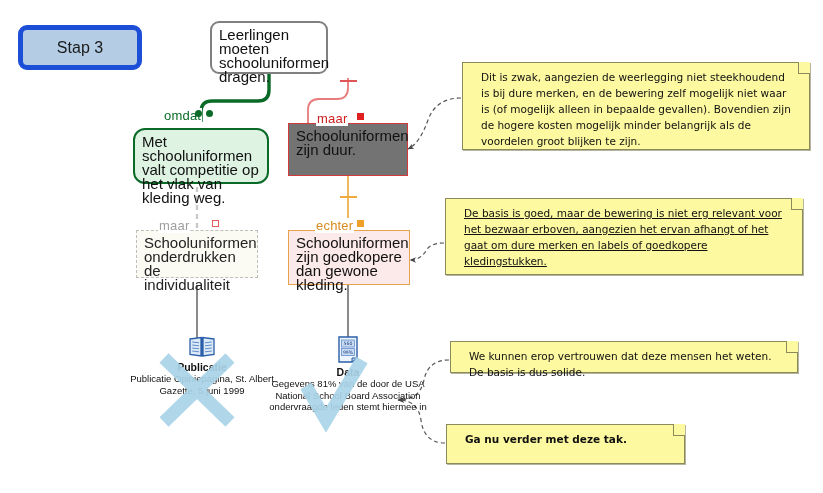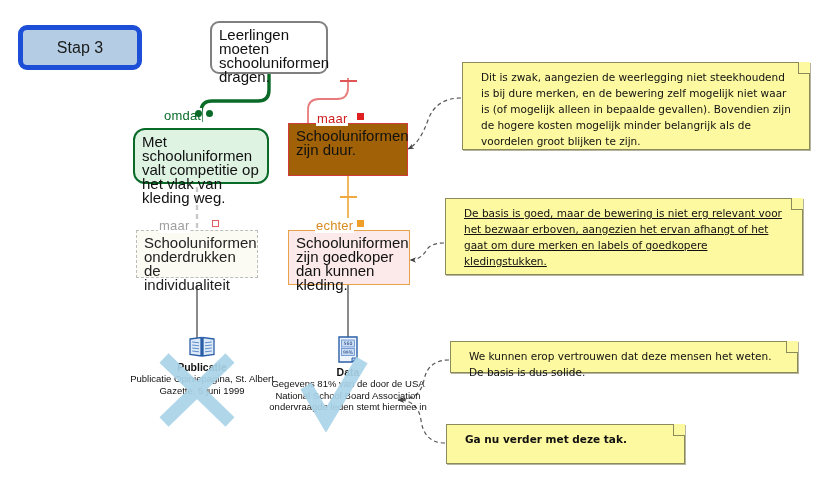--- a/index.html
+++ b/index.html
@@ -32,21 +32,21 @@
   .claim-root{
     left:210px;top:21px;width:118px;height:53px;
     background:#ffffff;border:2px solid #808080;border-radius:9px;
   }
   .claim-green{
     left:133px;top:122px;width:136px;height:56px;
     background:#dff3e3;border:2.5px solid #0a6b29;border-radius:12px;margin-top:6px;
   }
   .claim-red{
     left:288px;top:123px;width:120px;height:53px;
-    background:#a16207;border:1.6px solid #d23b3b;
+    background:#737373;border:1.6px solid #d23b3b;
   }
   .claim-dashed{
     left:136px;top:230px;width:122px;height:48px;
     background:#fcfbf3;border:1.6px dashed #bdbdbd;
     color:#222;
   }
   .claim-orange{
     left:288px;top:230px;width:122px;height:55px;
     background:#fce9e9;border:1.6px solid #e8a24a;
   }
@@ -141,21 +141,21 @@
   <div class="node step-badge">Stap 3</div>
 
   <div class="node claim claim-root">Leerlingen moeten schooluniformen dragen.</div>
 
   <div class="node claim claim-green">Met schooluniformen valt competitie op het vlak van kleding weg.</div>
 
   <div class="node claim claim-red">Schooluniformen zijn duur.</div>
 
   <div class="node claim claim-dashed">Schooluniformen onderdrukken de individualiteit</div>
 
-  <div class="node claim claim-orange">Schooluniformen zijn goedkoper dan kunnen kleding.</div>
+  <div class="node claim claim-orange">Schooluniformen zijn goedkopere dan gewone kleding.</div>
 
   <div class="conn-label lbl-omdat">omdat</div>
   <div class="marker m-dot dot1"></div>
   <div class="marker m-dot dot2"></div>
 
   <div class="conn-label lbl-maar-red">maar</div>
   <div class="marker m-sq-red"></div>
 
   <div class="conn-label lbl-maar-gray">maar</div>
   <div class="marker m-sq-hollow"></div>

